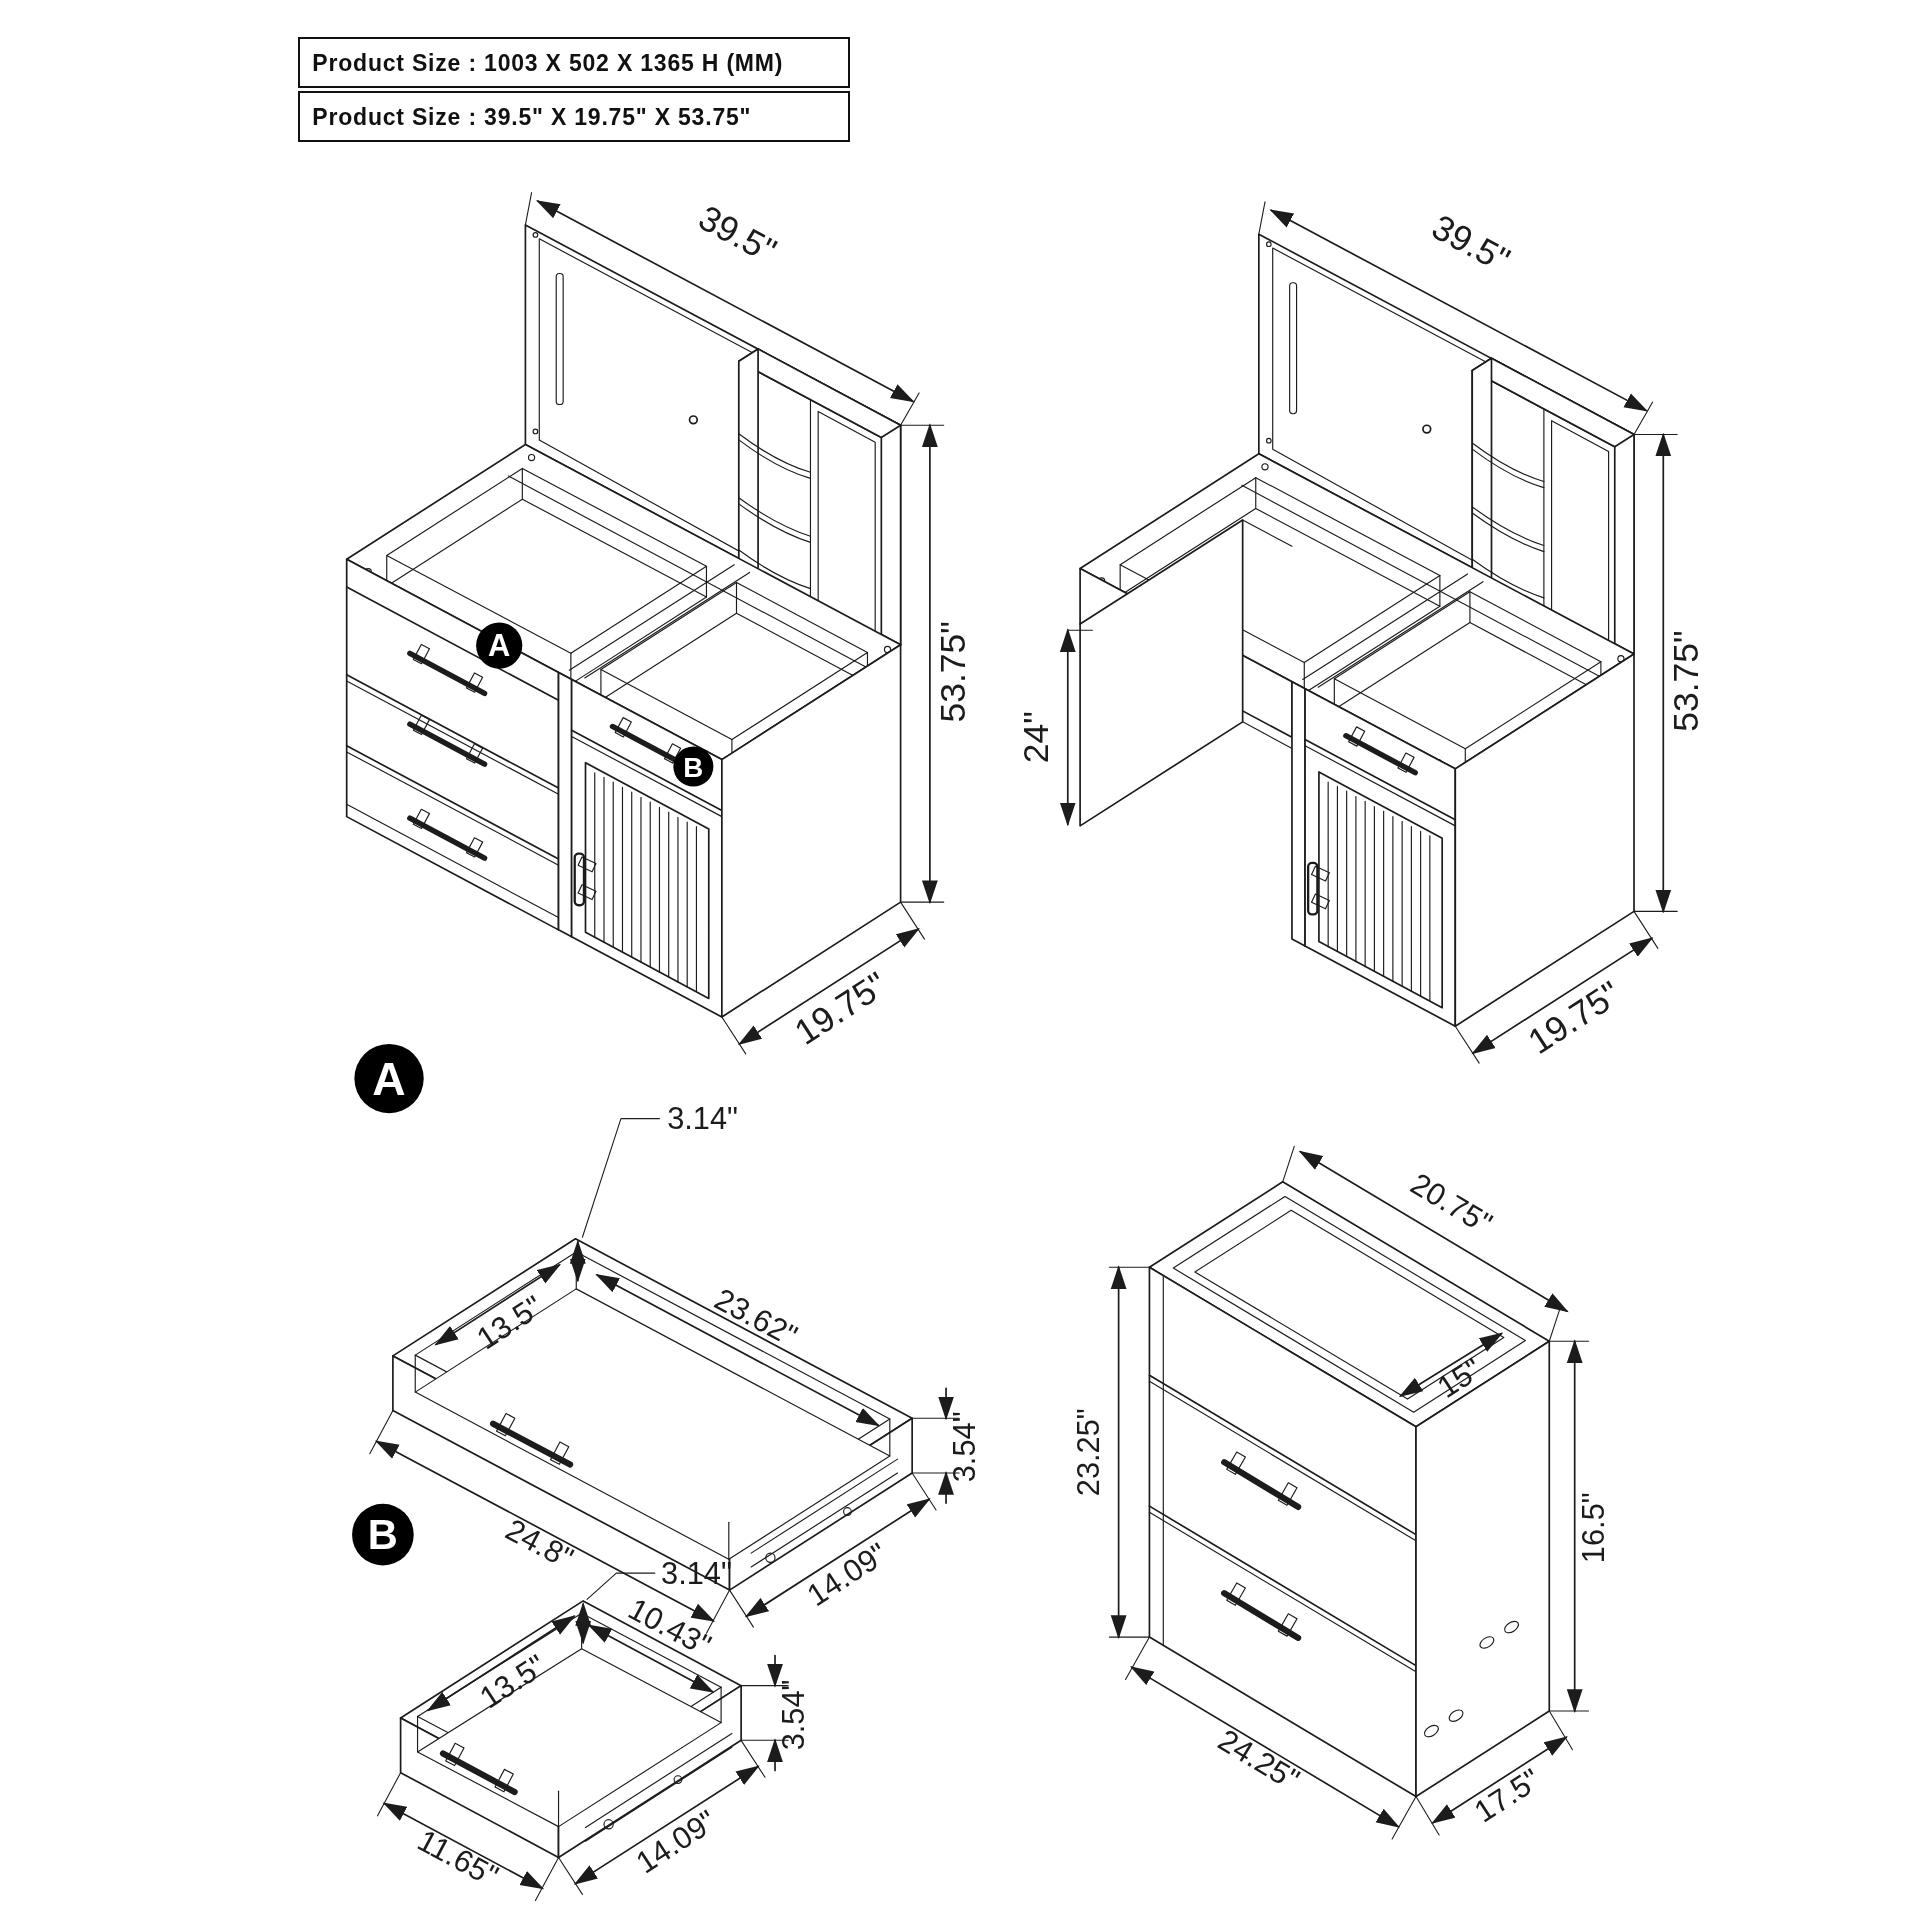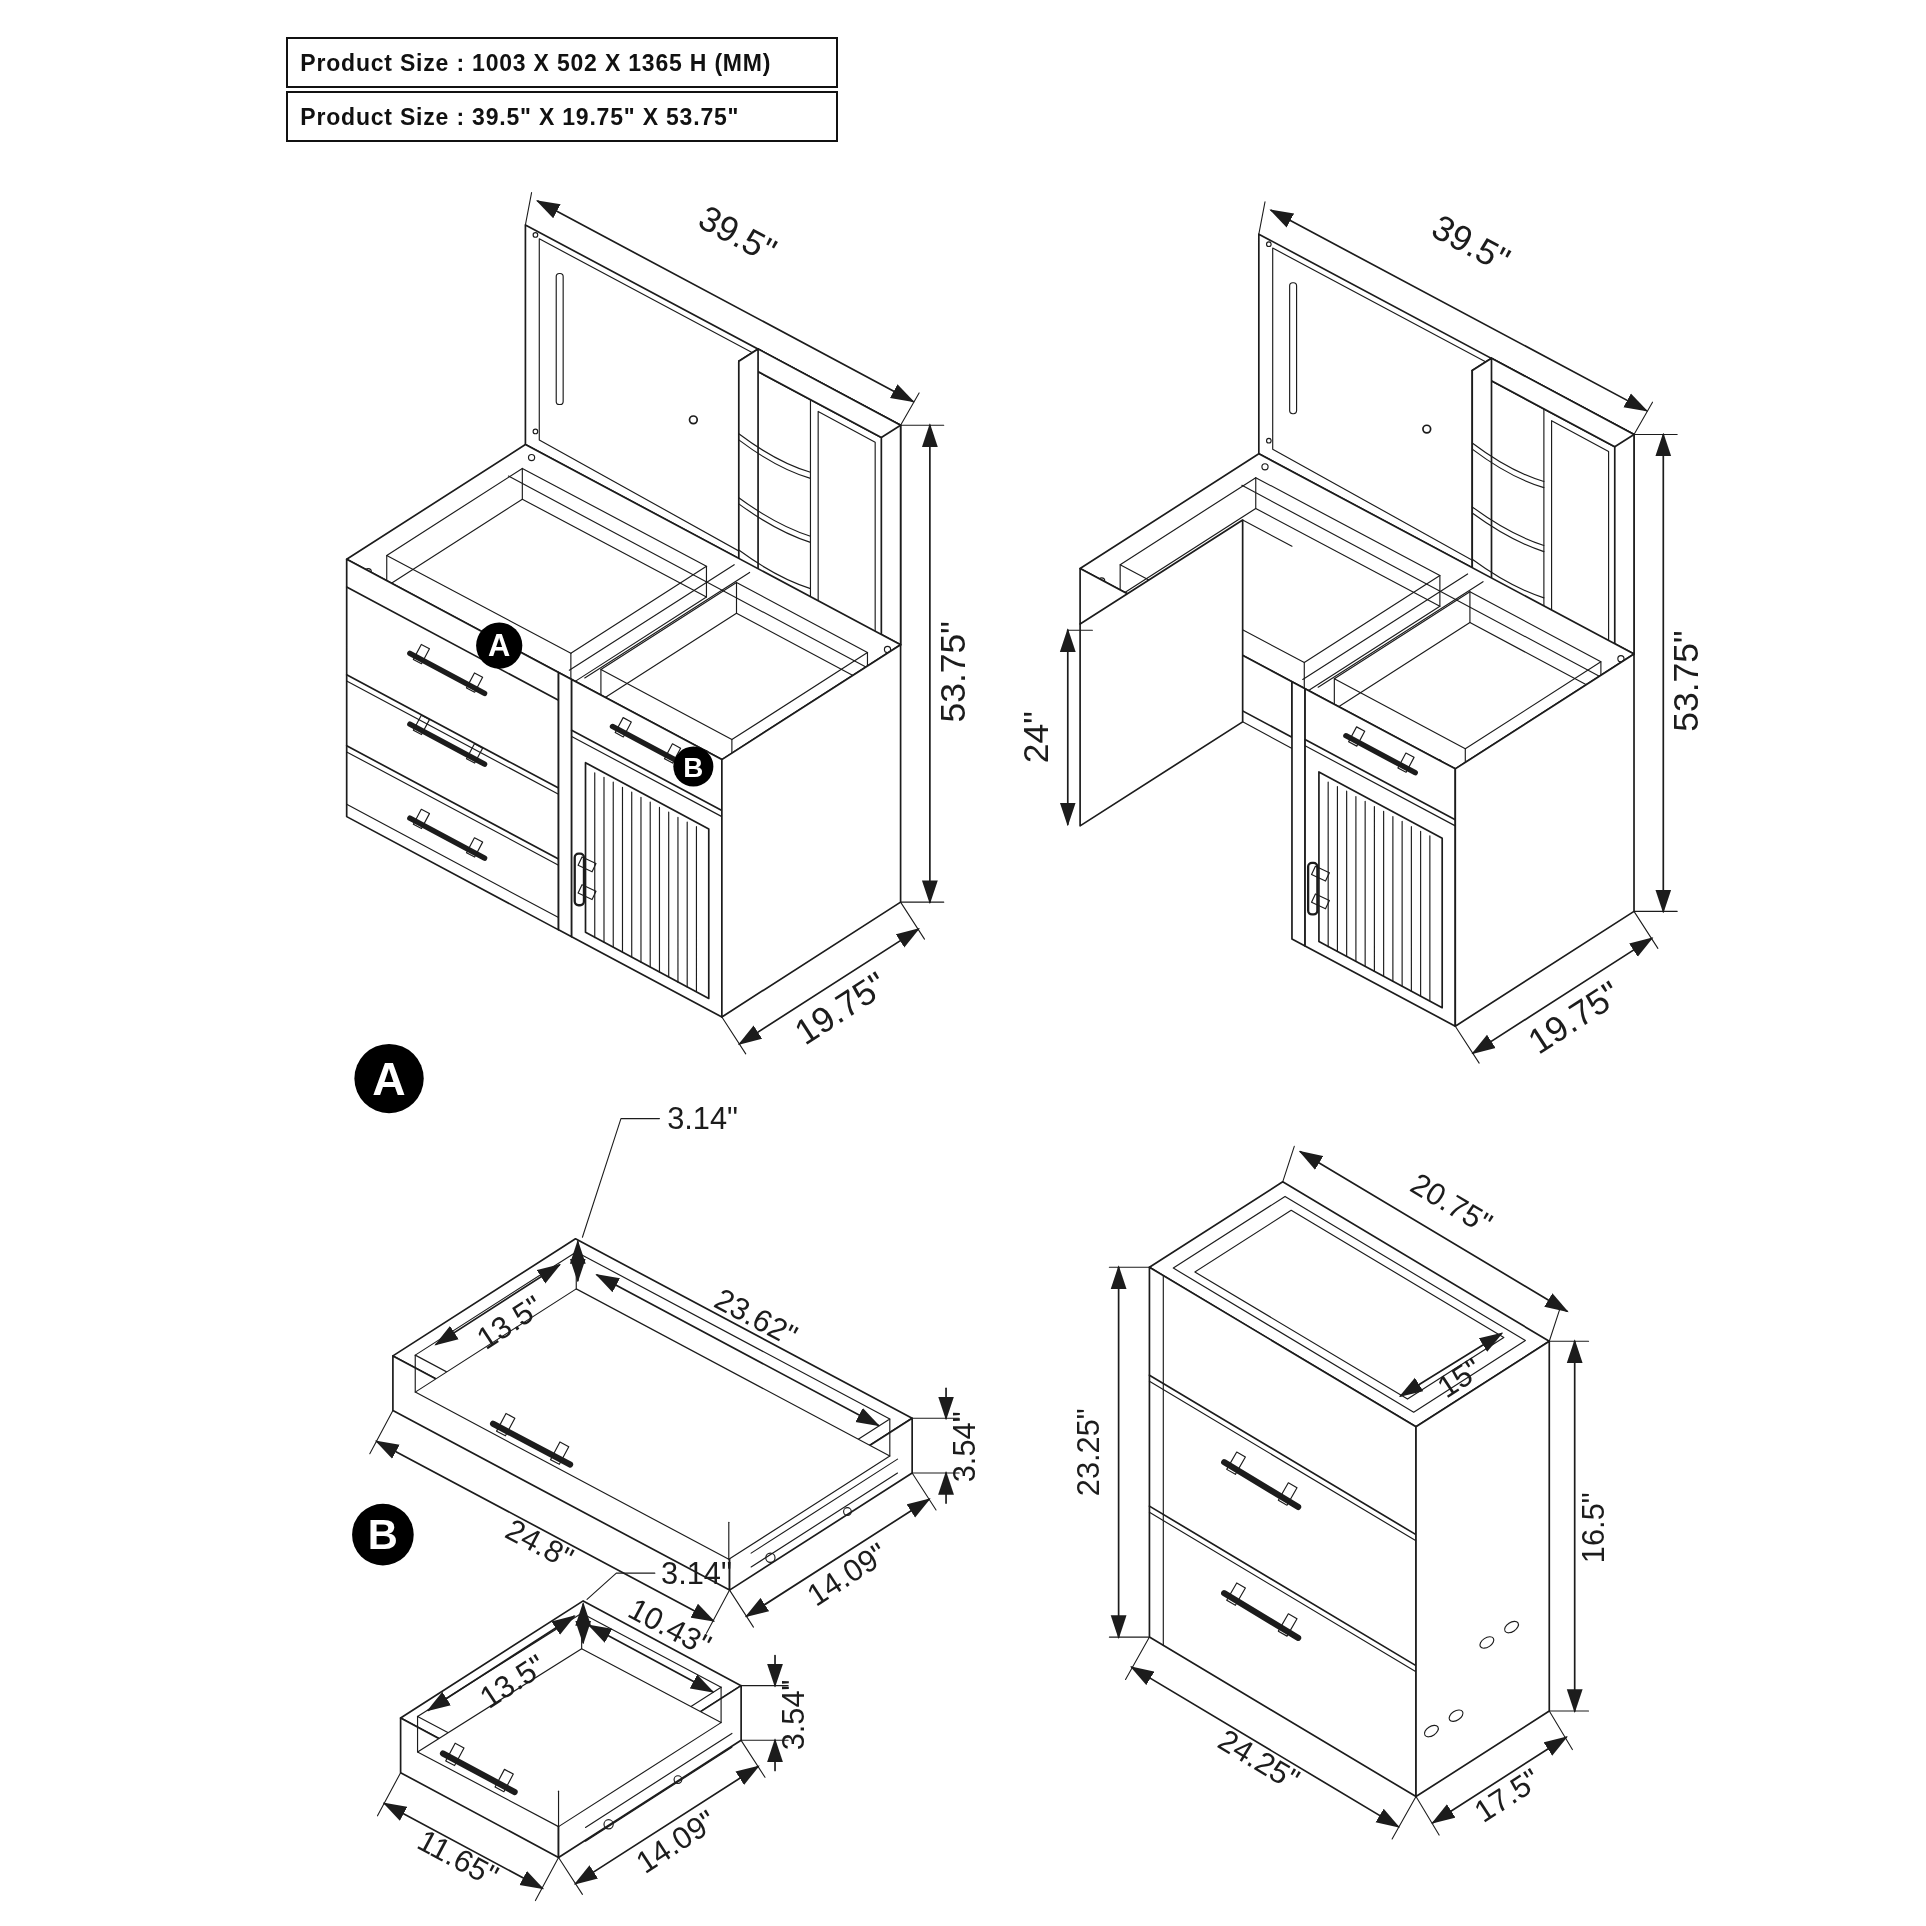--- a/index.html
+++ b/index.html
@@ -1,17 +1,17 @@
 <!DOCTYPE html>
 <html style="font-size:12.3px"><head>
 <meta charset="utf-8">
 <style>
   html,body{margin:0;padding:0;background:#e8e8e8;}
   .canvas{position:relative;width:1926px;height:1926px;background:#ffffff;font-family:"Liberation Sans",sans-serif;overflow:hidden;}
-  .titleblock{position:absolute;left:286px;top:37px;width:552px;}
+  .titleblock{position:absolute;left:298px;top:37px;width:552px;}
   .titlerow{box-sizing:border-box;border:2.3px solid #111;background:#fff;padding:10.8px 12.3px 9.2px 12.3px;
             font-size:23px;font-weight:bold;color:#111;letter-spacing:0.8px;white-space:nowrap;}
   .titlerow + .titlerow{margin-top:3.1px;}
   svg{position:absolute;left:0;top:0;}
   svg path, svg line, svg polyline, svg polygon, svg rect, svg circle, svg ellipse{
     fill:none;stroke:#1c1c1c;stroke-width:2.2;stroke-linejoin:round;stroke-linecap:round;}
   .fillw{fill:#ffffff;}
   .thin{stroke-width:1.5;}
   .dim{stroke-width:1.8;}
   .ext{stroke-width:1.4;}

